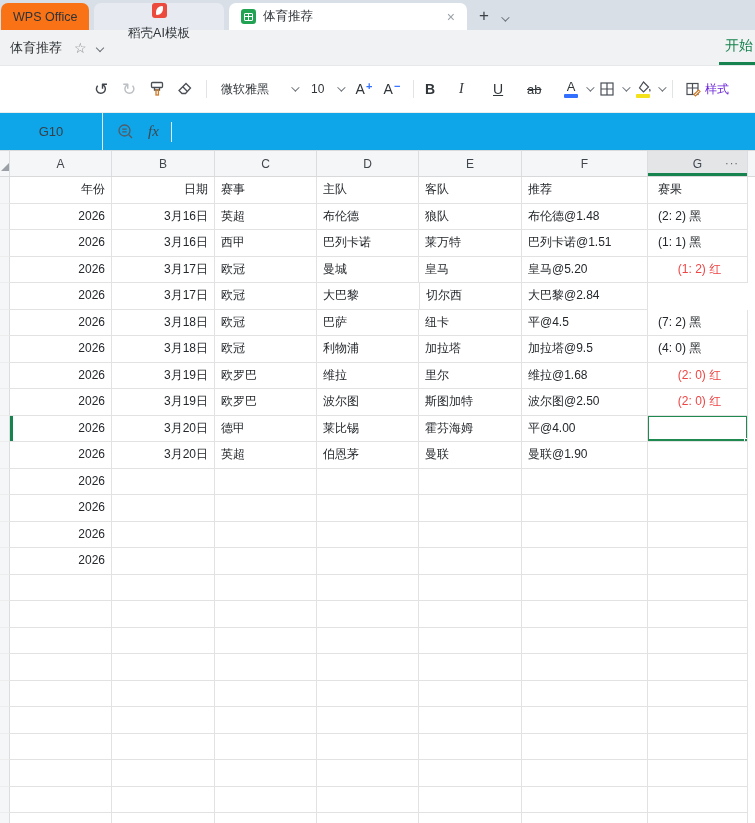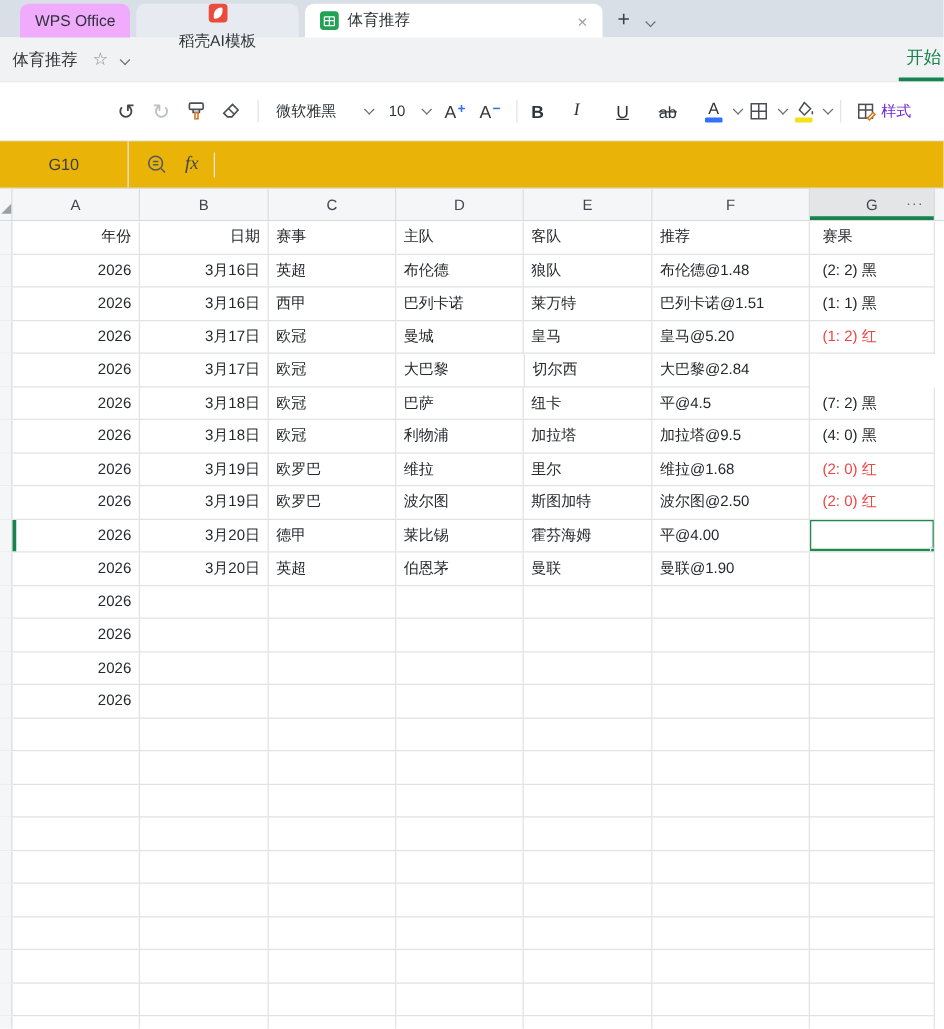--- a/index.html
+++ b/index.html
@@ -7,21 +7,21 @@
     --ink:#24282c; --icon:#4a4f55; --grid:#e2e2e2; --hdrbg:#f5f6f7;
   }
   *{margin:0;padding:0;box-sizing:border-box;}
   html,body{width:755px;height:823px;overflow:hidden;
     font-family:"Liberation Sans","DejaVu Sans",sans-serif;background:#fff;}
 
   
   .tabbar{height:30px;background:#d8dfe7;display:flex;align-items:flex-end;}
   .dtab{height:27px;display:flex;align-items:center;gap:7px;padding:0 12px;
     border-radius:7px 7px 0 0;font-size:12.5px;color:#2e3338;white-space:nowrap;}
-  .dtab.home{background:#f0abfc;margin-left:16px;width:88px;}
+  .dtab.home{background:#f97316;margin-left:1px;width:88px;}
   .dtab.tpl{background:#e7ebf1;margin-left:5px;width:130px;flex-direction:column;}
   .dtab.doc{background:#ffffff;margin-left:5px;width:238px;position:relative;}
   .tabicon{width:15px;height:15px;border-radius:3px;display:inline-flex;
     align-items:center;justify-content:center;color:#fff;font-size:9px;flex:none;}
   .tabicon.red{background:var(--tab-red,#eb4a3d);}
   .tabicon.green{background:var(--tab-green,#21a353);}
   .gridglyph{width:9px;height:8px;border:1px solid #fff;border-radius:1px;position:relative;}
   .gridglyph:before,.gridglyph:after{content:'';position:absolute;background:#fff;}
   .gridglyph:before{left:0;right:0;top:2.5px;height:1px;}
   .gridglyph:after{top:0;bottom:0;left:2.5px;width:1px;}
@@ -61,21 +61,21 @@
   .fmt.u{text-decoration:underline;}
   .fmt.ab{font-size:13px;text-decoration:line-through;}
   .acolor{display:flex;flex-direction:column;align-items:center;line-height:1;}
   .acolor .letter{font-size:13px;color:#2f3438;}
   .swatch{width:14px;height:4px;border-radius:1px;margin-top:1px;}
   .swatch.blue{background:var(--blue);}
   .swatch.yellow{background:var(--yellow);}
   .stylelabel{font-size:12px;color:#6d28d9;}
 
   
-  .fbar{height:39px;background:#eab308;border-top:1px solid #eceded;
+  .fbar{height:39px;background:#0ea5e9;border-top:1px solid #eceded;
     border-bottom:1px solid #d9dadc;display:flex;align-items:center;}
   .namebox{width:103px;height:100%;display:flex;align-items:center;justify-content:center;
     font-size:13px;color:#3a3f45;border-right:1px solid #e4e5e7;}
   .fico{margin:0 10px 0 14px;}
   .fx{font-family:"Liberation Serif",serif;font-style:italic;font-size:15px;color:#41464c;margin:0 12px 0 4px;}
   .fdiv{width:1px;height:20px;background:#e4e5e7;}
   .finput{flex:1;height:100%;}
 
   
   .colhdr{height:26px;display:flex;background:var(--hdrbg);border-bottom:1px solid #d8d9db;}
@@ -98,21 +98,21 @@
   .cell{height:26.5px;flex:none;border-right:1px solid var(--grid);border-bottom:1px solid var(--grid);
     font-size:12px;color:var(--ink);line-height:25.5px;padding:0 6px;
     white-space:nowrap;overflow:hidden;position:relative;}
   .w0{width:102px;text-align:right;}
   .w1{width:103px;text-align:right;}
   .w2{width:102px;}
   .w3{width:102px;}
   .w4{width:103px;}
   .w5{width:126px;}
   .w6{width:100px;padding-left:10px;}
-  .cell.red{color:var(--red);}
+  .cell.red{color:var(--red);text-align:center;}
   .filler{width:7px;flex:none;background:#fff;}
   .cell.sel{z-index:2;}
   .cell.sel:after{content:'';position:absolute;left:-1px;top:-1px;right:-1px;bottom:0;
     border:2px solid #1f8a50;}
   .cell.sel .handle{position:absolute;right:-3px;bottom:-3px;width:6px;height:6px;
     background:#1f8a50;border:1px solid #fff;z-index:4;}
 </style>
 </head>
 <body>
 

